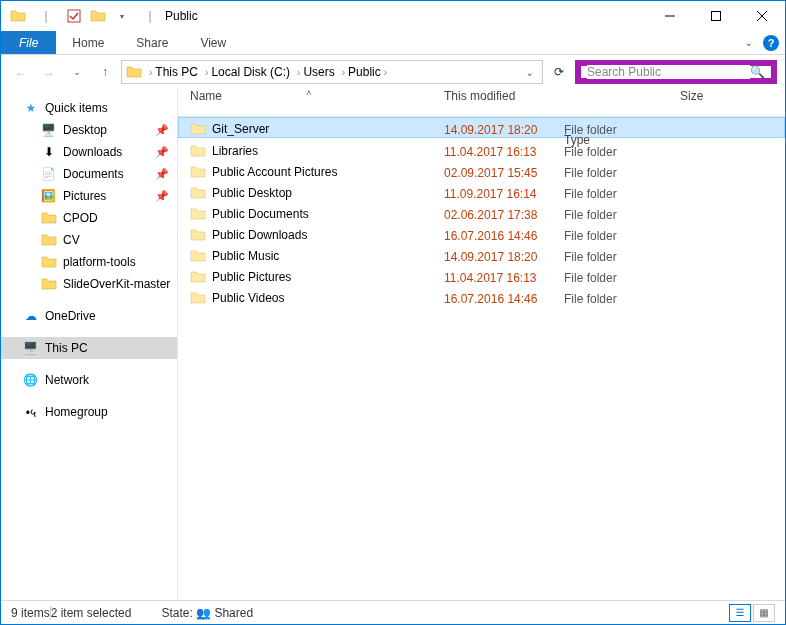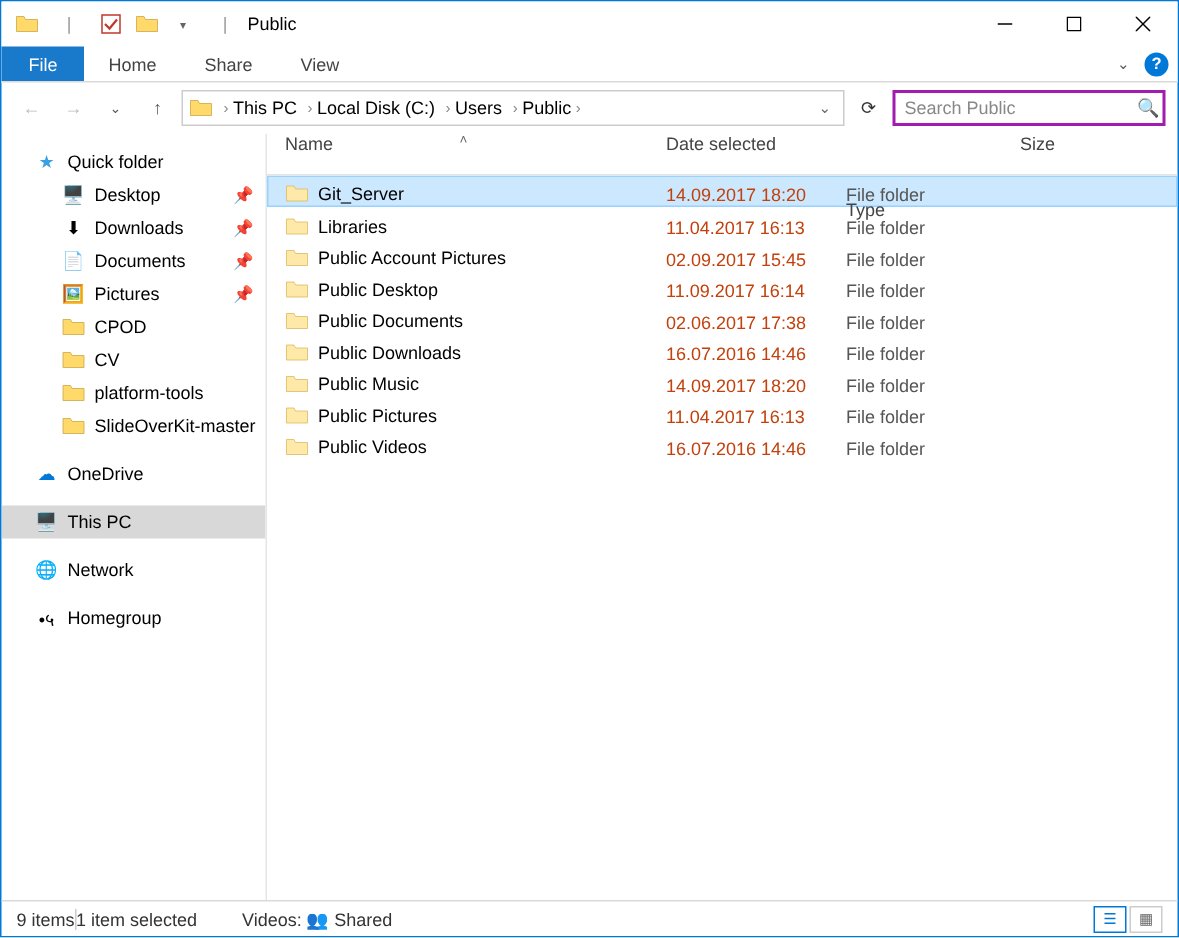--- a/index.html
+++ b/index.html
@@ -6,32 +6,32 @@
 body { background: #fff; }
 .window { width: 786px; height: 625px; border: 1px solid #0078d7; display: flex; flex-direction: column; background: #fff; position: relative; }
 .titlebar { height: 30px; display: flex; align-items: center; background: #fff; padding-left: 6px; }
 .titlebar .tb-icons { display: flex; gap: 2px; align-items: center; }
 .titlebar .tb-icons span { width: 22px; height: 22px; display: flex; align-items: center; justify-content: center; }
 .tb-folder svg, .folder-icon svg { width: 16px; height: 16px; }
 .titlebar .sep { color: #999; margin: 0 4px; }
 .win-controls { margin-left: auto; display: flex; }
 .win-controls div { width: 46px; height: 30px; display: flex; align-items: center; justify-content: center; }
 .ribbon-tabs { height: 24px; display: flex; align-items: stretch; border-bottom: 1px solid #dadada; background: #fff; }
-.ribbon-tabs .file-tab { background: #1979ca; color: #fff; padding: 0 18px; display: flex; align-items: center; }
+.ribbon-tabs .file-tab { background: #1979ca; color: #fff; padding: 0 18px; display: flex; align-items: center; font-style: italic; }
 .ribbon-tabs .tab { padding: 0 16px; display: flex; align-items: center; color: #444; }
 .ribbon-right { margin-left: auto; display: flex; align-items: center; padding-right: 6px; gap: 6px; }
 .nav-row { height: 34px; display: flex; align-items: center; padding: 0 8px; gap: 4px; }
 .nav-btn { width: 24px; height: 24px; display: flex; align-items: center; justify-content: center; color: #555; }
 .nav-btn.disabled { color: #bbb; }
 .addr-wrap { flex: 1; height: 24px; border: 1px solid #ccc; display: flex; align-items: center; padding: 0 4px; gap: 4px; overflow: hidden; }
 .crumb { display: flex; align-items: center; white-space: nowrap; }
 .crumb span.sep { color: #888; margin: 0 3px; font-size: 10px; }
 .addr-drop { margin-left: auto; color: #666; font-size: 10px; padding: 0 4px; }
 .refresh { width: 24px; height: 24px; display: flex; align-items: center; justify-content: center; color: #333; }
-.search { width: 182px; height: 24px; border: 2px solid #a21caf; display: flex; align-items: center; padding: 0 6px; color: #777; }
+.search { width: 202px; height: 24px; border: 6px solid #a21caf; display: flex; align-items: center; padding: 0 6px; color: #777; }
 .search input { border: none; outline: none; flex: 1; color: #333; }
 .search input::placeholder { color: #888; }
 .body { flex: 1; display: flex; overflow: hidden; }
 .nav-pane { width: 177px; border-right: 1px solid #e5e5e5; padding: 8px 0; overflow: auto; }
 .np-item { height: 22px; display: flex; align-items: center; padding-left: 22px; gap: 6px; white-space: nowrap; }
 .np-item .pin { margin-left: auto; margin-right: 8px; color: #7a7a7a; font-size: 11px; }
 .np-item.selected { background: #d8d8d8; }
 .np-sub { padding-left: 40px; }
 .np-spacer { height: 10px; }
 .content { flex: 1; display: flex; flex-direction: column; }
@@ -151,21 +151,21 @@
     <div class="search">
       <input placeholder="Search Public" style="">
       <span style="color:#666;">🔍</span>
     </div>
   </div>
 
   <div class="body">
     <div class="nav-pane">
       <div class="np-item">
         <span class="icon-sm" style="color:#3aa0e2;">★</span>
-        <span>Quick folder</span>
+        <span>Quick items</span>
       </div>
       <div id="np-qa">
           <div class="np-item np-sub">
             <span class="icon-sm">🖥️</span>
             <span>Desktop</span>
             <span class="pin">📌</span>
           </div>
           <div class="np-item np-sub">
             <span class="icon-sm">⬇</span>
             <span>Downloads</span>
@@ -232,21 +232,21 @@
       <div class="np-spacer"></div>
       <div class="np-item">
         <span class="icon-sm">•५</span>
         <span>Homegroup</span>
       </div>
     </div>
 
     <div class="content">
       <div class="col-headers">
         <div class="ch ch-name"><span>Name</span><span class="sort-arrow">˄</span></div>
-        <div class="ch ch-date">Date selected</div>
+        <div class="ch ch-date">This modified</div>
         <div class="ch ch-type">Type</div>
         <div class="ch ch-size">Size</div>
       </div>
       <div class="file-list" id="file-list">
           <div class="row selected">
             <div class="cell-name">
               <span class="icon-sm">
                 <svg viewBox="0 0 16 16" width="16" height="16">
                   <path fill="#ffe9a8" stroke="#d9b65a" stroke-width="0.5" d="M1 3h5l1 2h8v8H1z"></path>
                 </svg>
@@ -361,23 +361,23 @@
             <div class="cell-type">File folder</div>
             <div class="cell-size"></div>
           </div>
         </div>
     </div>
   </div>
 
   <div class="statusbar">
     <span>9 items</span>
     <span class="sb-sep"></span>
-    <span>1 item selected</span>
+    <span>2 item selected</span>
     <span style="margin-left:30px;">
-      <span>Videos:</span>
+      <span>State:</span>
       <span>👥</span>
       <span>Shared</span>
     </span>
     <div class="sb-views">
       <div class="active">☰</div>
       <div>▦</div>
     </div>
   </div>
 
 </div>

